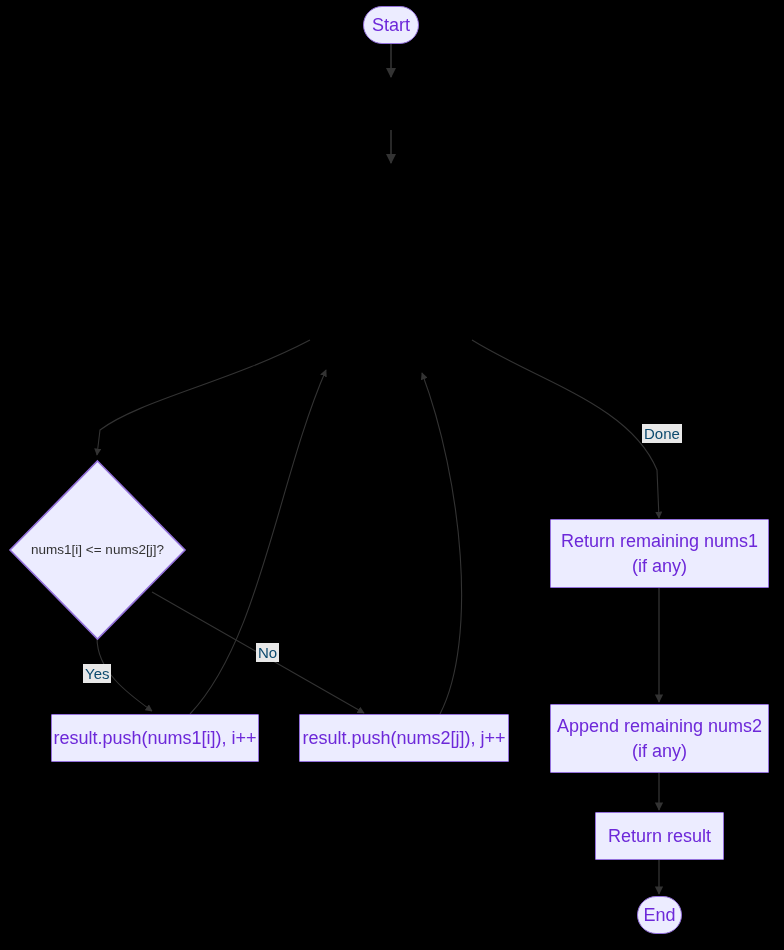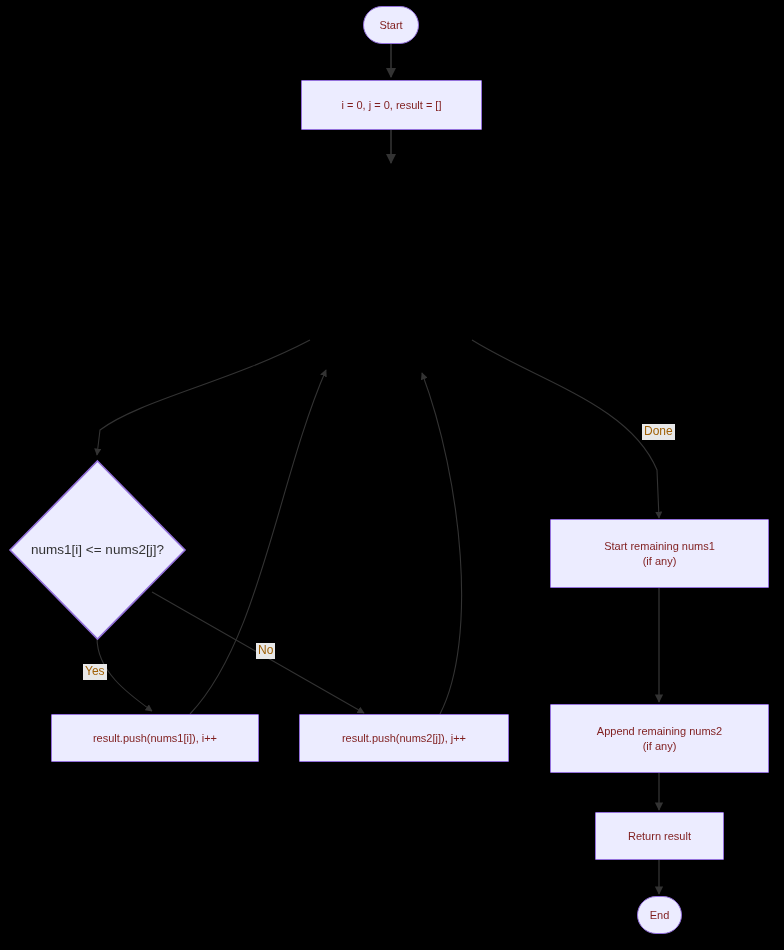--- a/index.html
+++ b/index.html
@@ -24,22 +24,22 @@
     width: 784px;
     height: 950px;
   }
   .node {
     position: absolute;
     box-sizing: border-box;
     display: flex;
     align-items: center;
     justify-content: center;
     text-align: center;
-    color: #7f1d1d;
-    font-size: 11px;
+    color: #6d28d9;
+    font-size: 18px;
     line-height: 1.35;
     background: #ECECFF;
     border: 1.6px solid #9370DB;
     z-index: 3;
   }
   .node.process {
     border-radius: 1px;
   }
   .node.terminal {
     border-radius: 24px;
@@ -65,22 +65,22 @@
     justify-content: center;
     text-align: center;
     color: #333333;
     font-size: 13.5px;
     line-height: 1.45;
     pointer-events: none;
   }
   .edge-label {
     position: absolute;
     background: #E8E8E8;
-    color: #a16207;
-    font-size: 12px;
+    color: #0c4a6e;
+    font-size: 15px;
     line-height: 1.15;
     padding: 1px 2px;
     white-space: nowrap;
     z-index: 4;
   }
 </style>
 </head>
 <body>
 
 <div id="canvas">
@@ -112,23 +112,20 @@
 
     <path d="M 659,773 L 659,810" stroke="#333333" stroke-width="1.3" fill="none" marker-end="url(#arrow)"></path>
 
     <path d="M 659,860 L 659,894" stroke="#333333" stroke-width="1.3" fill="none" marker-end="url(#arrow)"></path>
   </svg>
 
   <div class="node terminal" style="left:363px; top:6px; width:56px; height:38px;">
     <span>Start</span>
   </div>
 
-  <div class="node process" style="left:301px; top:80px; width:181px; height:50px;">
-    <span>i = 0, j = 0, result = []</span>
-  </div>
 
 
   <div class="diamond-wrap" style="left:9px; top:460px; width:177px; height:180px;">
     <svg width="177" height="180" viewBox="0 0 177 180">
       <polygon points="88.5,1 176,90 88.5,179 1,90" fill="#ECECFF" stroke="#9370DB" stroke-width="1.6"></polygon>
     </svg>
     <div class="diamond-label">
       <span>nums1[i] &lt;= nums2[j]?</span>
     </div>
   </div>
@@ -136,21 +133,21 @@
   <div class="node process" style="left:51px; top:714px; width:208px; height:48px;">
     <span>result.push(nums1[i]), i++</span>
   </div>
 
   <div class="node process" style="left:299px; top:714px; width:210px; height:48px;">
     <span>result.push(nums2[j]), j++</span>
   </div>
 
   <div class="node process" style="left:550px; top:519px; width:219px; height:69px;">
     <div>
-      <div>Start remaining nums1</div>
+      <div>Return remaining nums1</div>
       <div>(if any)</div>
     </div>
   </div>
 
   <div class="node process" style="left:550px; top:704px; width:219px; height:69px;">
     <div>
       <div>Append remaining nums2</div>
       <div>(if any)</div>
     </div>
   </div>

